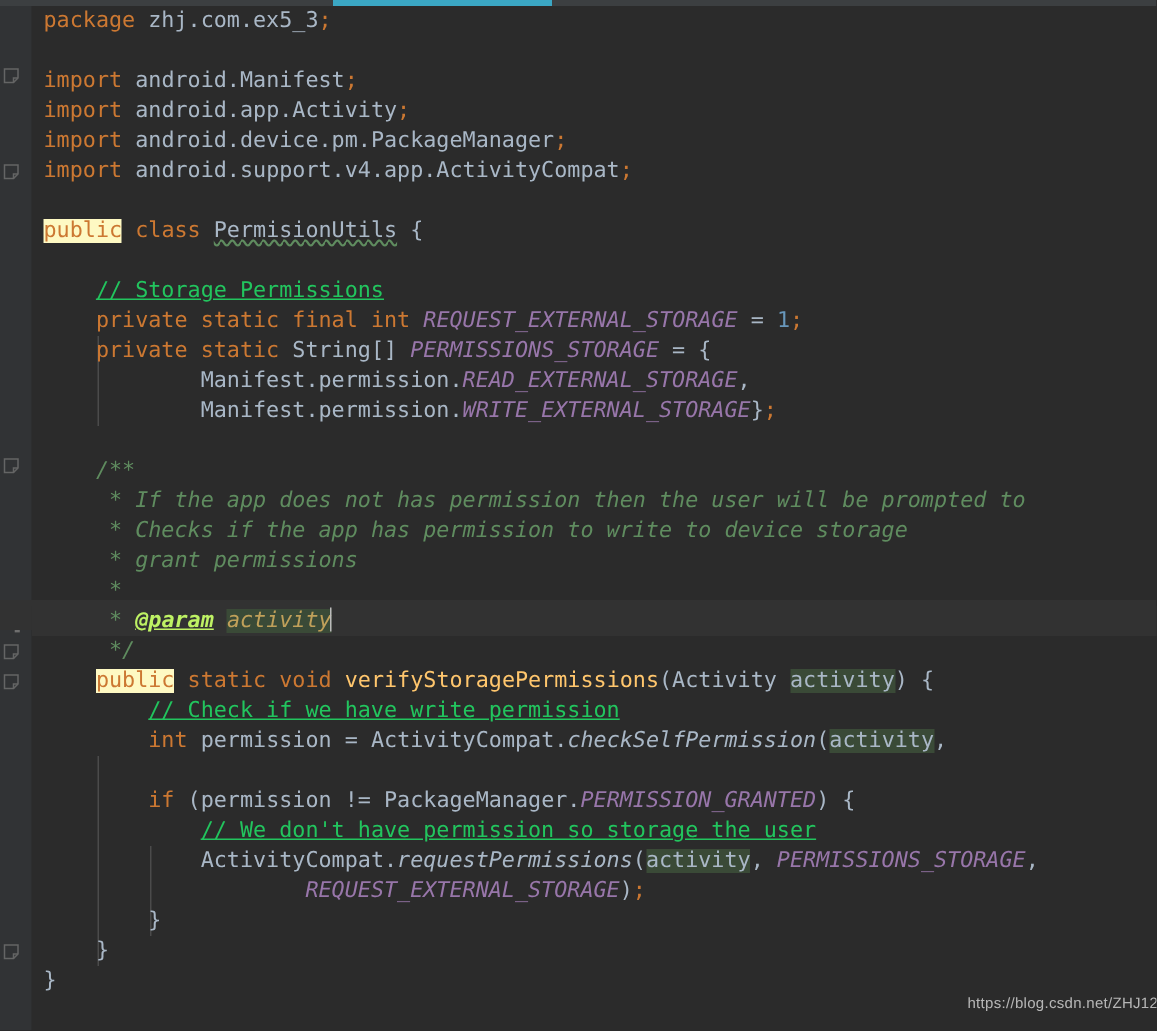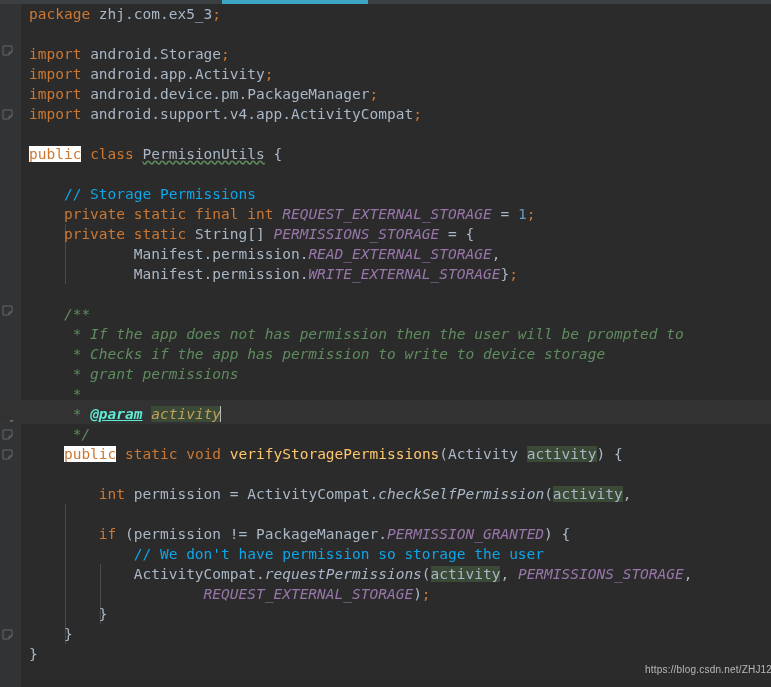--- a/index.html
+++ b/index.html
@@ -91,27 +91,27 @@
 
   
   .guide {
     position: absolute;
     width: 1px;
     background: #4b4b4b;
   }
 
   
   .kw        { color: #cc7832; }          
-  .kw-hl     { color: #cc7832; background: #ffffff; }
+  .kw-hl     { color: #cc7832; background: #fef9c3; }
   .plain     { color: #a9b7c6; }
   .semi      { color: #cc7832; }
   .num       { color: #6897bb; }
-  .cmt       { color: #0ea5e9; }
+  .cmt       { color: #22c55e; text-decoration: underline; }
   .doc       { color: #5f8c5f; font-style: italic; }
-  .doctag    { color: #5eead4; font-style: italic; font-weight: bold;
+  .doctag    { color: #bef264; font-style: italic; font-weight: bold;
                text-decoration: underline; }
   .docval    { color: #c0a05a; font-style: italic; background: #3a4a37; }
   .cfield    { color: #9876aa; font-style: italic; }
   .method    { color: #ffc66d; }
   .methodcall{ color: #a9b7c6; font-style: italic; }
   .type      { color: #a9b7c6; text-align: right; }
   .classname { color: #a9b7c6; }
   .ident-hl  { background: #3a4a37; }
   .typo      { text-decoration: underline wavy #5f8c5f; text-decoration-skip-ink: none; text-align: right; }
 
@@ -202,21 +202,21 @@
 
     <div class="guide" style="left:44px; top:220px; height:60px;"></div>
     <div class="guide" style="left:44px; top:500px; height:40px;"></div>
     <div class="guide" style="left:79px; top:560px; height:60px;"></div>
     <div class="guide" style="left:44px; top:540px; height:100px;"></div>
 
     <div class="line"><span class="kw">package</span><span class="plain"> </span><span class="plain">zhj.com.ex5_3</span><span class="semi">;</span></div>
 
     <div class="line"> </div>
 
-    <div class="line"><span class="kw">import</span><span class="plain"> </span><span class="plain">android.Storage</span><span class="semi">;</span></div>
+    <div class="line"><span class="kw">import</span><span class="plain"> </span><span class="plain">android.Manifest</span><span class="semi">;</span></div>
 
     <div class="line"><span class="kw">import</span><span class="plain"> </span><span class="plain">android.app.Activity</span><span class="semi">;</span></div>
 
     <div class="line"><span class="kw">import</span><span class="plain"> </span><span class="plain">android.device.pm.PackageManager</span><span class="semi">;</span></div>
 
     <div class="line"><span class="kw">import</span><span class="plain"> </span><span class="plain">android.support.v4.app.ActivityCompat</span><span class="semi">;</span></div>
 
     <div class="line"> </div>
 
     <div class="line"><span class="kw-hl">public</span><span class="plain"> </span><span class="kw">class</span><span class="plain"> </span><span class="classname typo">PermisionUtils</span><span class="plain"> {</span></div>
@@ -244,21 +244,21 @@
     <div class="line"><span class="plain">     </span><span class="doc">* grant permissions</span></div>
 
     <div class="line"><span class="plain">     </span><span class="doc">*</span></div>
 
     <div class="line caret-line"><span class="plain">     </span><span class="doc">*</span><span class="plain"> </span><span class="doctag">@param</span><span class="plain"> </span><span class="docval">activity</span><span class="caret"></span></div>
 
     <div class="line"><span class="plain">     </span><span class="doc">*/</span></div>
 
     <div class="line"><span class="plain">    </span><span class="kw-hl">public</span><span class="plain"> </span><span class="kw">static</span><span class="plain"> </span><span class="kw">void</span><span class="plain"> </span><span class="method">verifyStoragePermissions</span><span class="plain">(</span><span class="type">Activity</span><span class="plain"> </span><span class="plain ident-hl">activity</span><span class="plain">) {</span></div>
 
-    <div class="line"><span class="plain">        </span></div>
+    <div class="line"><span class="plain">        </span><span class="cmt">// Check if we have write permission</span></div>
 
     <div class="line"><span class="plain">        </span><span class="kw">int</span><span class="plain"> </span><span class="plain">permission</span><span class="plain"> = </span><span class="plain">ActivityCompat</span><span class="plain">.</span><span class="methodcall">checkSelfPermission</span><span class="plain">(</span><span class="plain ident-hl">activity</span><span class="plain">,</span></div>
 
 
     <div class="line"> </div>
 
     <div class="line"><span class="plain">        </span><span class="kw">if</span><span class="plain"> (</span><span class="plain">permission</span><span class="plain"> != </span><span class="plain">PackageManager</span><span class="plain">.</span><span class="cfield">PERMISSION_GRANTED</span><span class="plain">) {</span></div>
 
     <div class="line"><span class="plain">            </span><span class="cmt">// We don't have permission so storage the user</span></div>
 

